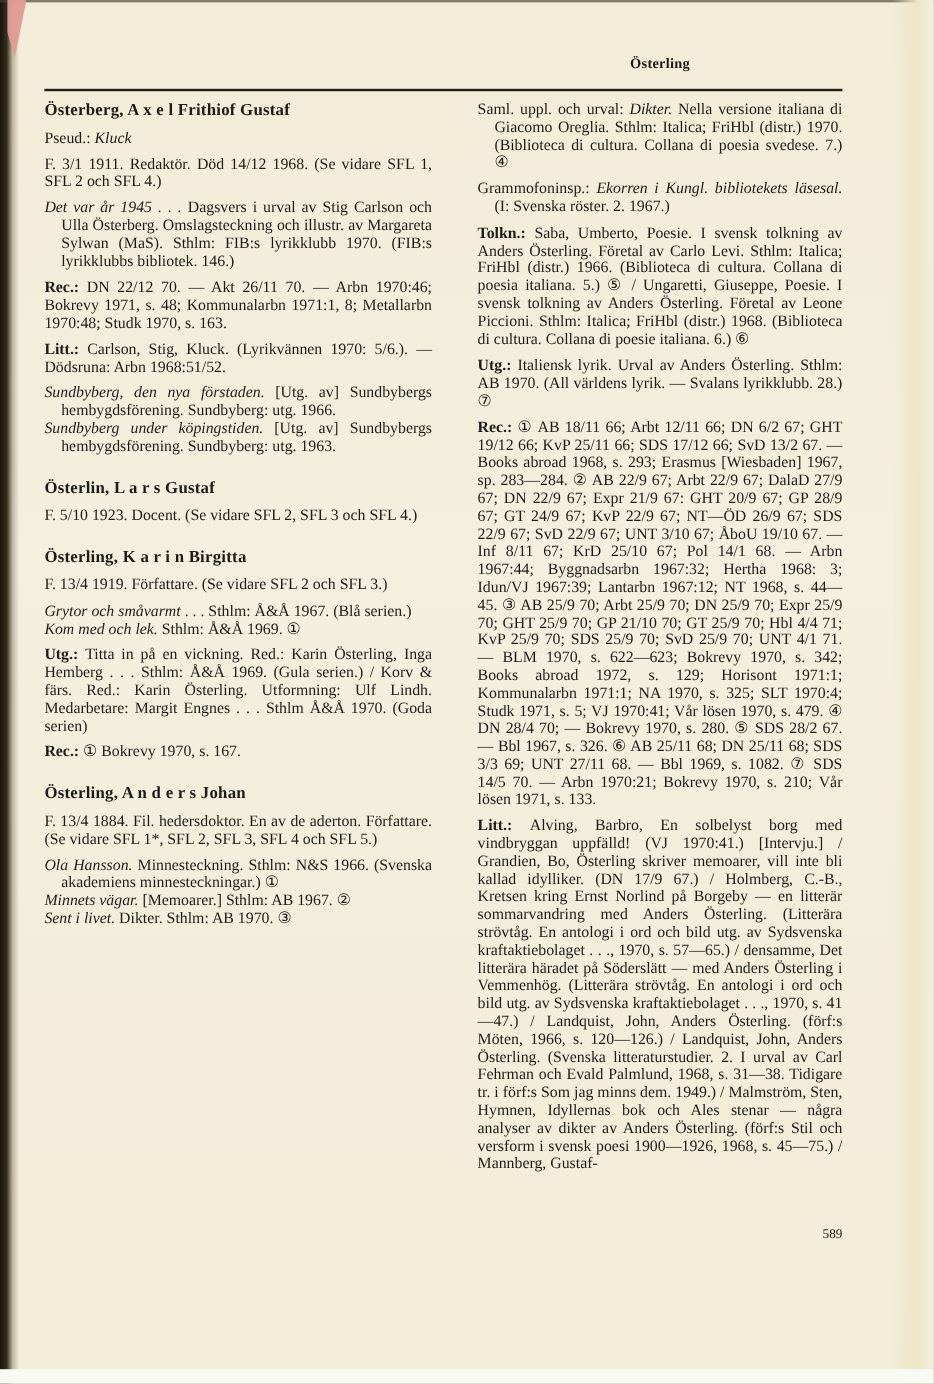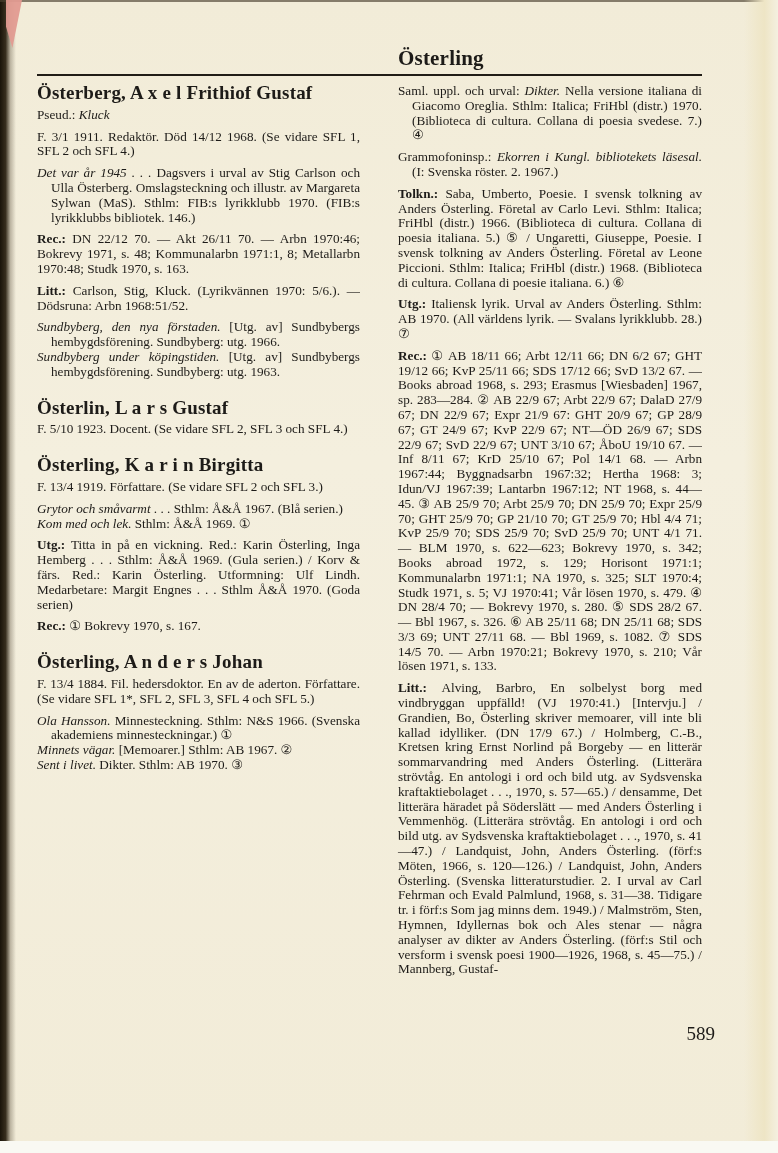--- a/index.html
+++ b/index.html
@@ -16,40 +16,40 @@
   .edge-left{position:absolute;left:0;top:0;width:16px;height:100%;
     background:linear-gradient(90deg,#191309 0%,#372e1e 35%,rgba(85,74,55,.35) 65%,rgba(85,74,55,0) 100%);}
   .edge-top{position:absolute;left:0;top:0;width:100%;height:2px;background:#4a4130;opacity:.65;}
   .corner-mark{position:absolute;left:6px;top:0;width:16px;height:48px;background:#e29b91;
     clip-path:polygon(0 0,100% 0,40% 100%,0 55%);opacity:.95;}
   .edge-right{position:absolute;right:0;top:0;width:34px;height:100%;
     background:linear-gradient(90deg,rgba(238,229,199,0) 0%,#eee5c5 60%,#f4f0e0 100%);}
   .edge-bottom{position:absolute;left:0;bottom:0;width:100%;height:12px;background:#f9f9f3;}
 
   .running-header{position:absolute;top:46px;left:398px;width:304px;
-    text-align:left;font-weight:bold;font-size:21px;letter-spacing:.2px;}
+    text-align:center;font-weight:bold;font-size:12px;letter-spacing:.2px;}
   .header-rule{position:absolute;top:74px;left:37px;width:665px;height:2px;background:#211d16;}
 
   .col{position:absolute;font-size:13.2px;line-height:14.8px;text-align:justify;}
   .col-left{left:37px;top:86px;width:323px;}
   .col-right{left:398px;top:84px;width:304px;}
 
-  .entry-heading{font-size:19px;font-weight:bold;margin:21px 0 7px 0;
+  .entry-heading{font-size:14px;font-weight:bold;margin:21px 0 7px 0;
     letter-spacing:.2px;text-align:left;}
   .entry-heading.first{margin-top:0;}
 
   p{margin:0;font-family:Liberation Serif, serif;}
   .sp{margin-top:7px;}
   .work{padding-left:14px;text-indent:-14px;}
   .col-right p.first{margin-top:0;}
   b{font-weight:bold;}
   i{font-style:italic;}
 
-  .page-number{position:absolute;top:1023px;left:411px;width:304px;
-    text-align:right;font-size:19px;}
+  .page-number{position:absolute;top:1023px;left:398px;width:304px;
+    text-align:right;font-size:11px;}
 </style>
 </head>
 <body>
 
 <div class="page">
 
   <div class="edge-left"></div>
   <div class="edge-top"></div>
   <div class="corner-mark"></div>
   <div class="edge-right"></div>

